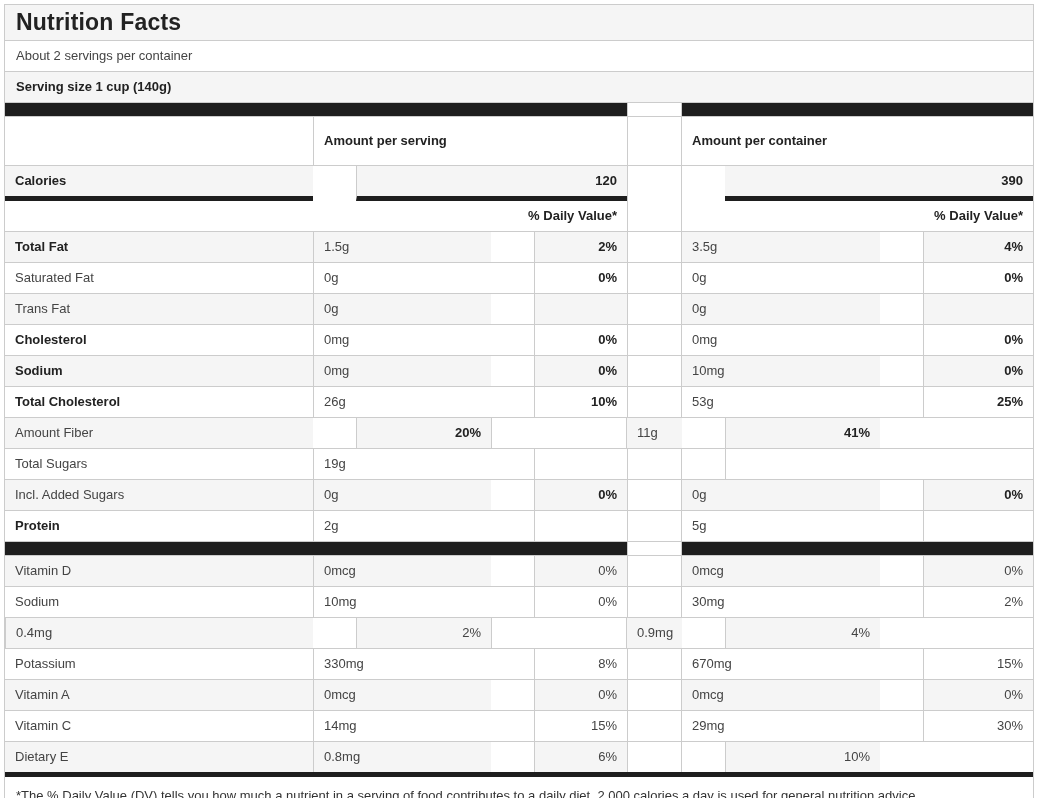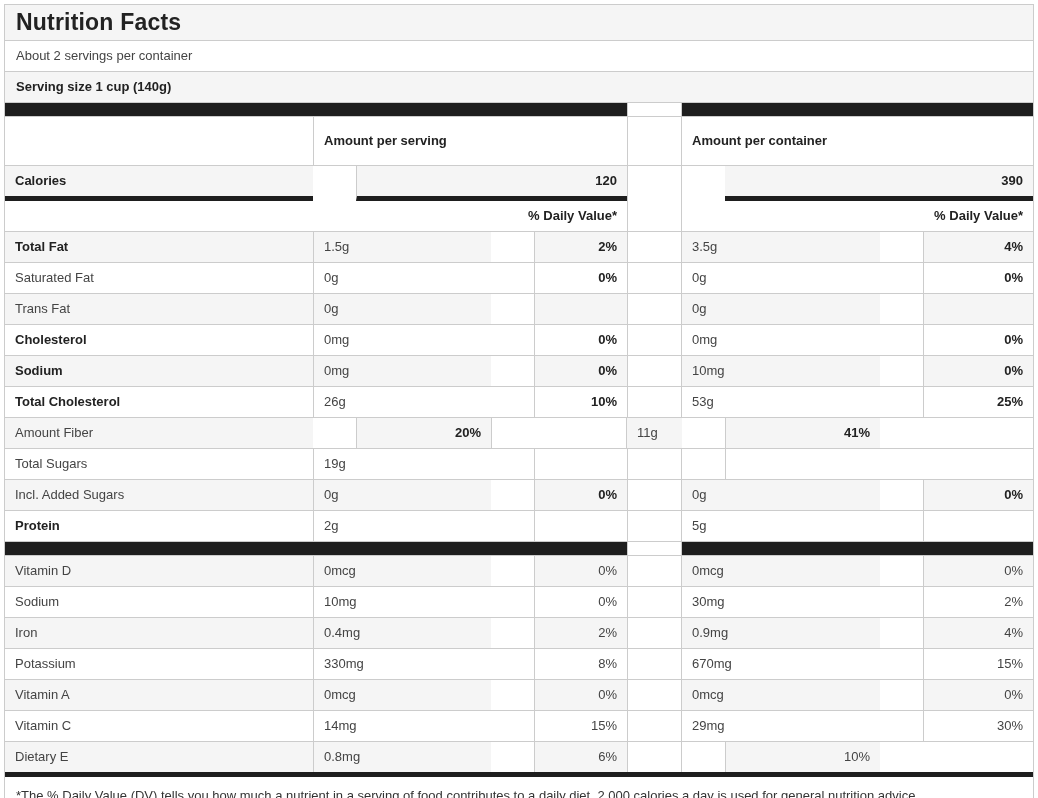--- a/index.html
+++ b/index.html
@@ -180,21 +180,20 @@
       </div>
       <div class="row grid">
         <div class="cell">Sodium</div>
         <div class="cell bl">10mg</div>
         <div class="cell bl right">0%</div>
         <div class="cell gap"></div>
         <div class="cell">30mg</div>
         <div class="cell bl right">2%</div>
       </div>
       <div class="row grid shade">
-        <div class="cell">Iron</div>
         <div class="cell bl">0.4mg</div>
         <div class="cell bl right">2%</div>
         <div class="cell gap"></div>
         <div class="cell">0.9mg</div>
         <div class="cell bl right">4%</div>
       </div>
       <div class="row grid">
         <div class="cell">Potassium</div>
         <div class="cell bl">330mg</div>
         <div class="cell bl right">8%</div>

